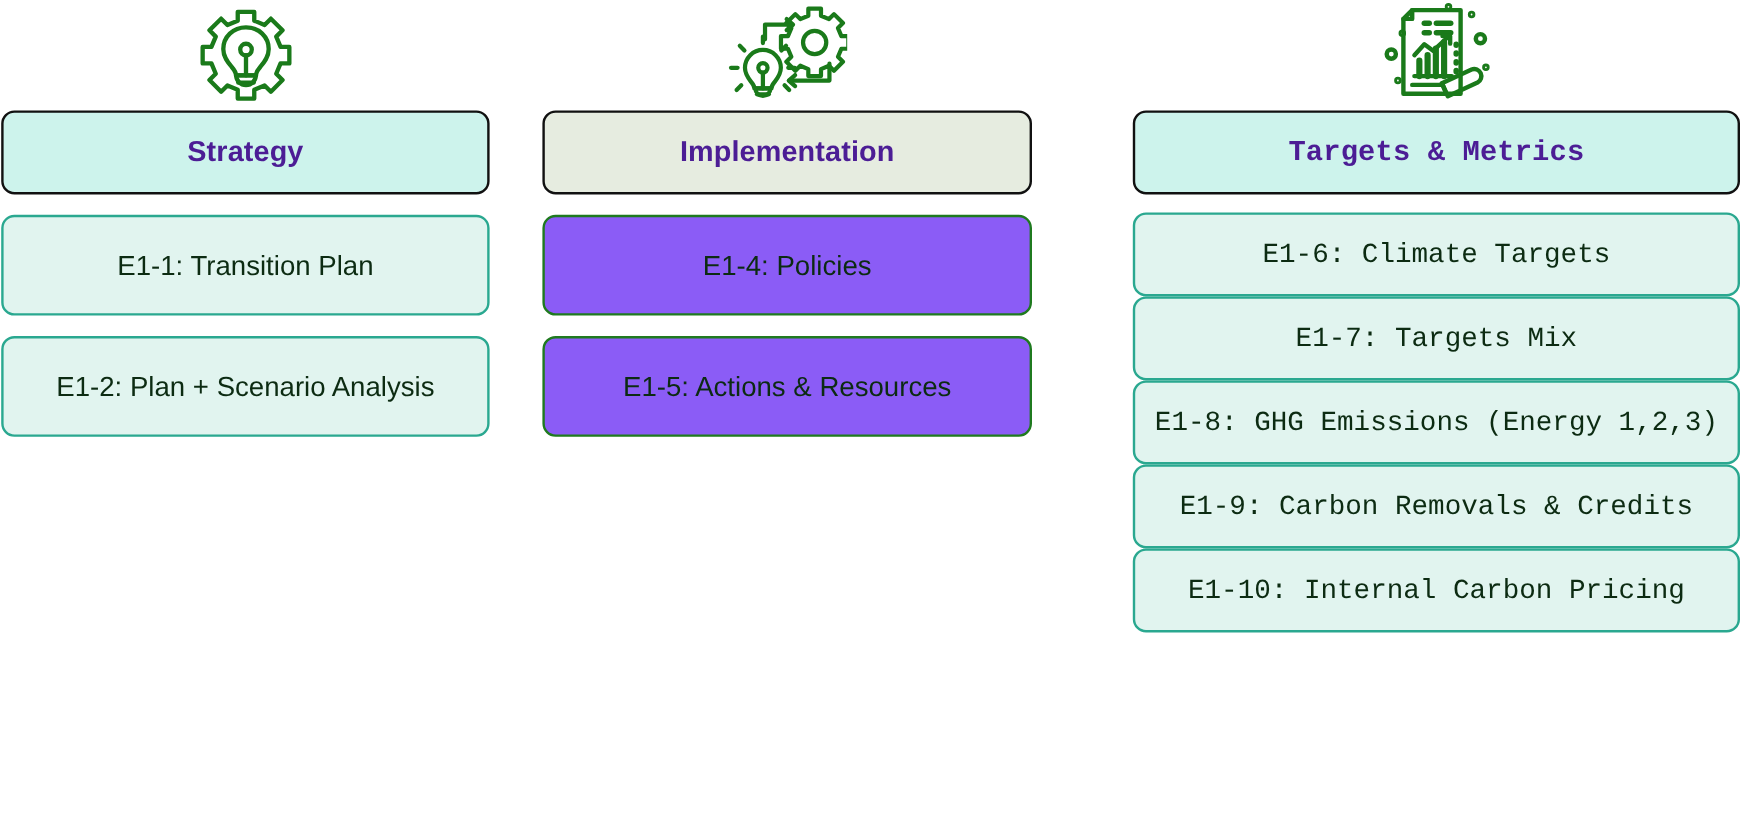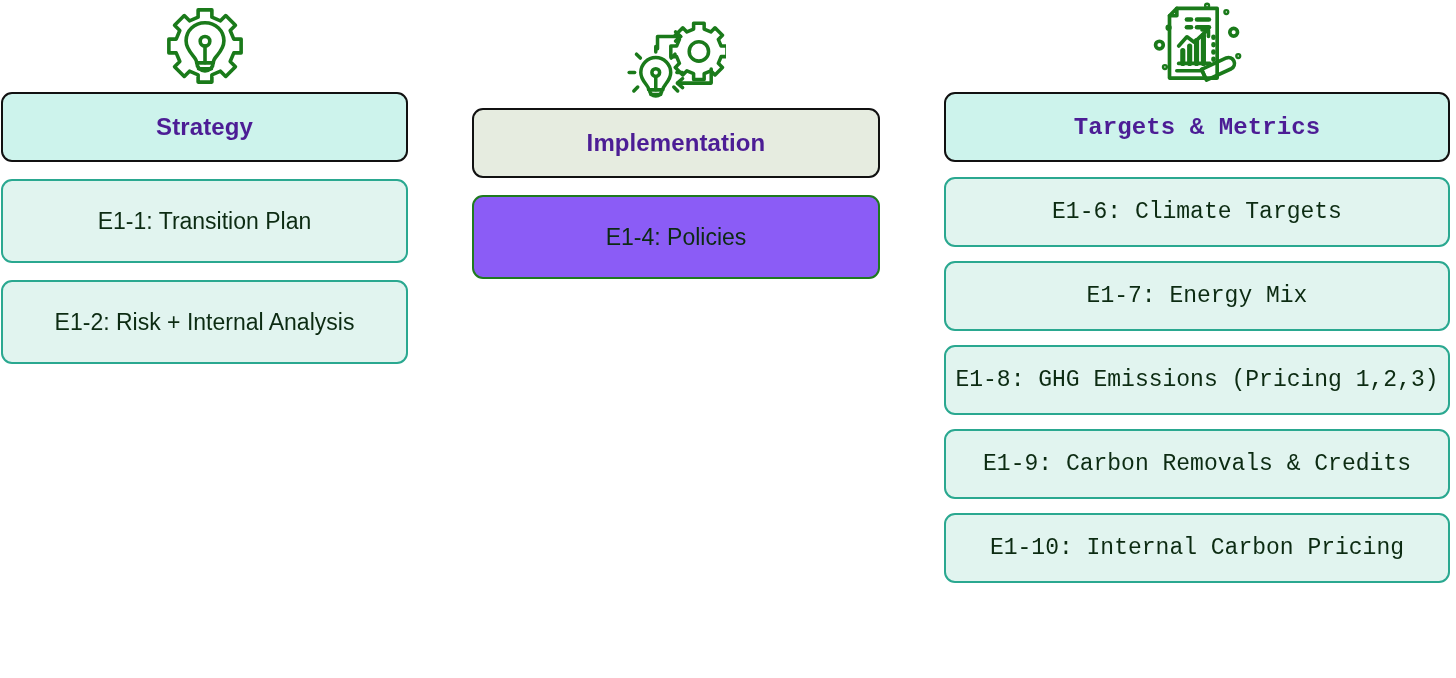--- a/index.html
+++ b/index.html
@@ -25,21 +25,21 @@
   .column {
     position: absolute;
     top: 0;
     display: flex;
     flex-direction: column;
     align-items: stretch;
   }
 
   
   .col-strategy       { left: 1px;   width: 407px; }
-  .col-implementation { left: 472px; width: 408px; margin-top: 16px; }
+  .col-implementation { left: 452px; width: 408px; }
   .col-targets        { left: 944px; width: 506px; font-family: Liberation Mono, monospace; }
 
   .icon-wrap {
     height: 92px;
     display: flex;
     align-items: center;
     justify-content: center;
   }
   .icon-wrap svg { display: block; }
 
@@ -93,21 +93,20 @@
   .col-strategy .items,
   .col-implementation .items {
     display: flex;
     flex-direction: column;
     gap: 17px;
     margin-top: 17px;
   }
   .col-targets .items {
     display: flex;
     flex-direction: column;
-    gap: 14px;
     margin-top: 15px;
   }
 </style>
 </head>
 <body>
 
 <div id="board">
 
   <div class="column col-strategy mint">
 
@@ -124,21 +123,21 @@
         <path d="M40.5 69.5 h19"></path>
         <path d="M42.5 76.5 h15"></path>
         <path d="M40.5 69.5 a9.5 9.5 0 0 0 19 0"></path>
       </svg>
     </div>
 
     <div class="header-box">Strategy</div>
 
     <div class="items">
       <div class="item-box">E1-1: Transition Plan</div>
-      <div class="item-box">E1-2: Risk + Internal Analysis</div>
+      <div class="item-box">E1-2: Plan + Scenario Analysis</div>
     </div>
   </div>
 
   <div class="column col-implementation sage">
 
     <div class="icon-wrap">
       <svg width="100" height="88" viewBox="0 0 112 100" fill="none" stroke="#1a7a1a" stroke-width="4" stroke-linecap="round" stroke-linejoin="round">
 
         <path d="M76 6 h12 v6.6 l7.6 3.2 4.7-4.7 8.5 8.5 -4.7 4.7 3.2 7.6 h6.6 v12 h-6.6 l-3.2 7.6 4.7 4.7 -8.5 8.5 -4.7-4.7 -7.6 3.2 v6.6 h-12 v-6.6 l-7.6-3.2 -4.7 4.7 -8.5-8.5 4.7-4.7 -3.2-7.6 h-6.6 v-12 h6.6 l3.2-7.6 -4.7-4.7 8.5-8.5 4.7 4.7 7.6-3.2 z"></path>
         <circle cx="82" cy="38" r="11"></circle>
@@ -163,20 +162,21 @@
 
         <path d="M96 58 v16 h-38"></path>
         <path d="M63.5 68.8 l-6 5.2 6 5.2"></path>
       </svg>
     </div>
 
     <div class="header-box">Implementation</div>
 
     <div class="items">
       <div class="item-box">E1-4: Policies</div>
+      <div class="item-box">E1-5: Actions &amp; Resources</div>
     </div>
   </div>
 
   <div class="column col-targets mint">
 
     <div class="icon-wrap">
       <svg width="96" height="88" viewBox="0 0 104 96" fill="none" stroke="#1a7a1a" stroke-width="4" stroke-linecap="round" stroke-linejoin="round">
 
         <path d="M30 7 h44 v76 h-52 v-68 z"></path>
         <path d="M30 7 v8 h-8"></path>
@@ -213,20 +213,20 @@
         <circle cx="97" cy="59" r="2.1" stroke-width="2.6"></circle>
         <circle cx="17" cy="71" r="2.1" stroke-width="2.6"></circle>
         <circle cx="63" cy="4" r="2.1" stroke-width="2.6"></circle>
       </svg>
     </div>
 
     <div class="header-box">Targets &amp; Metrics</div>
 
     <div class="items">
       <div class="item-box">E1-6: Climate Targets</div>
-      <div class="item-box">E1-7: Energy Mix</div>
-      <div class="item-box">E1-8: GHG Emissions (Pricing 1,2,3)</div>
+      <div class="item-box">E1-7: Targets Mix</div>
+      <div class="item-box">E1-8: GHG Emissions (Energy 1,2,3)</div>
       <div class="item-box">E1-9: Carbon Removals &amp; Credits</div>
       <div class="item-box">E1-10: Internal Carbon Pricing</div>
     </div>
   </div>
 
 </div>
 
 </body></html>

